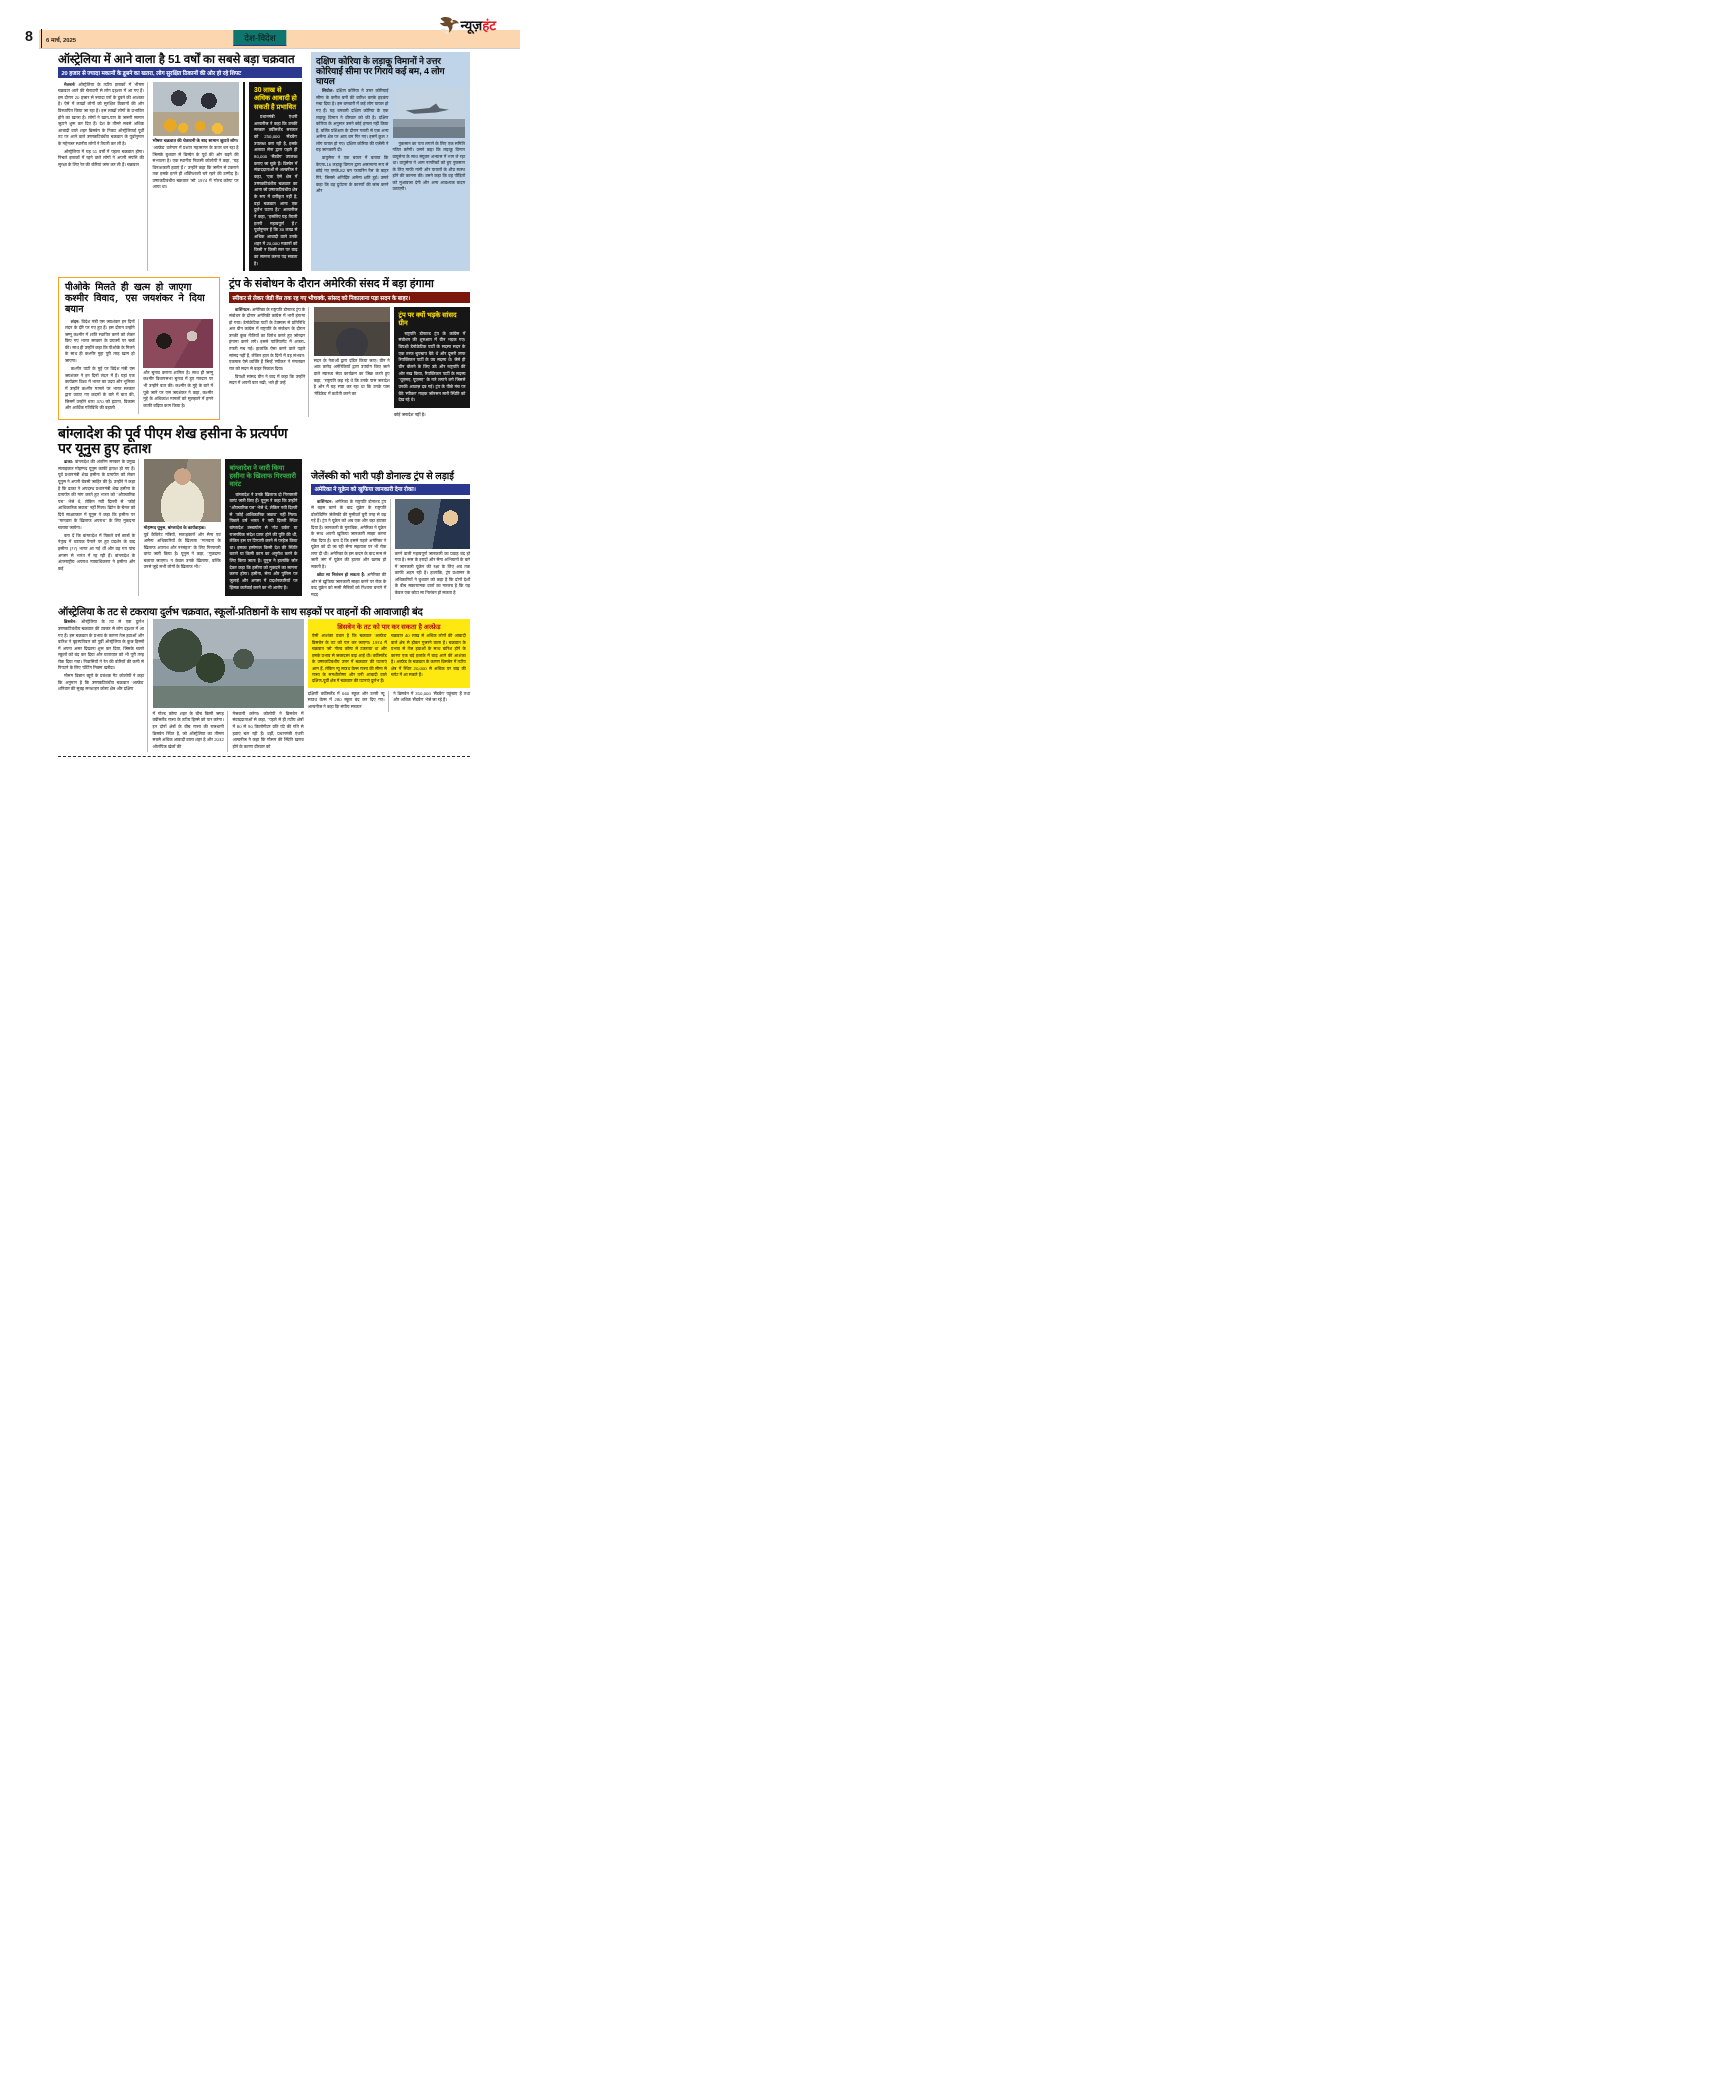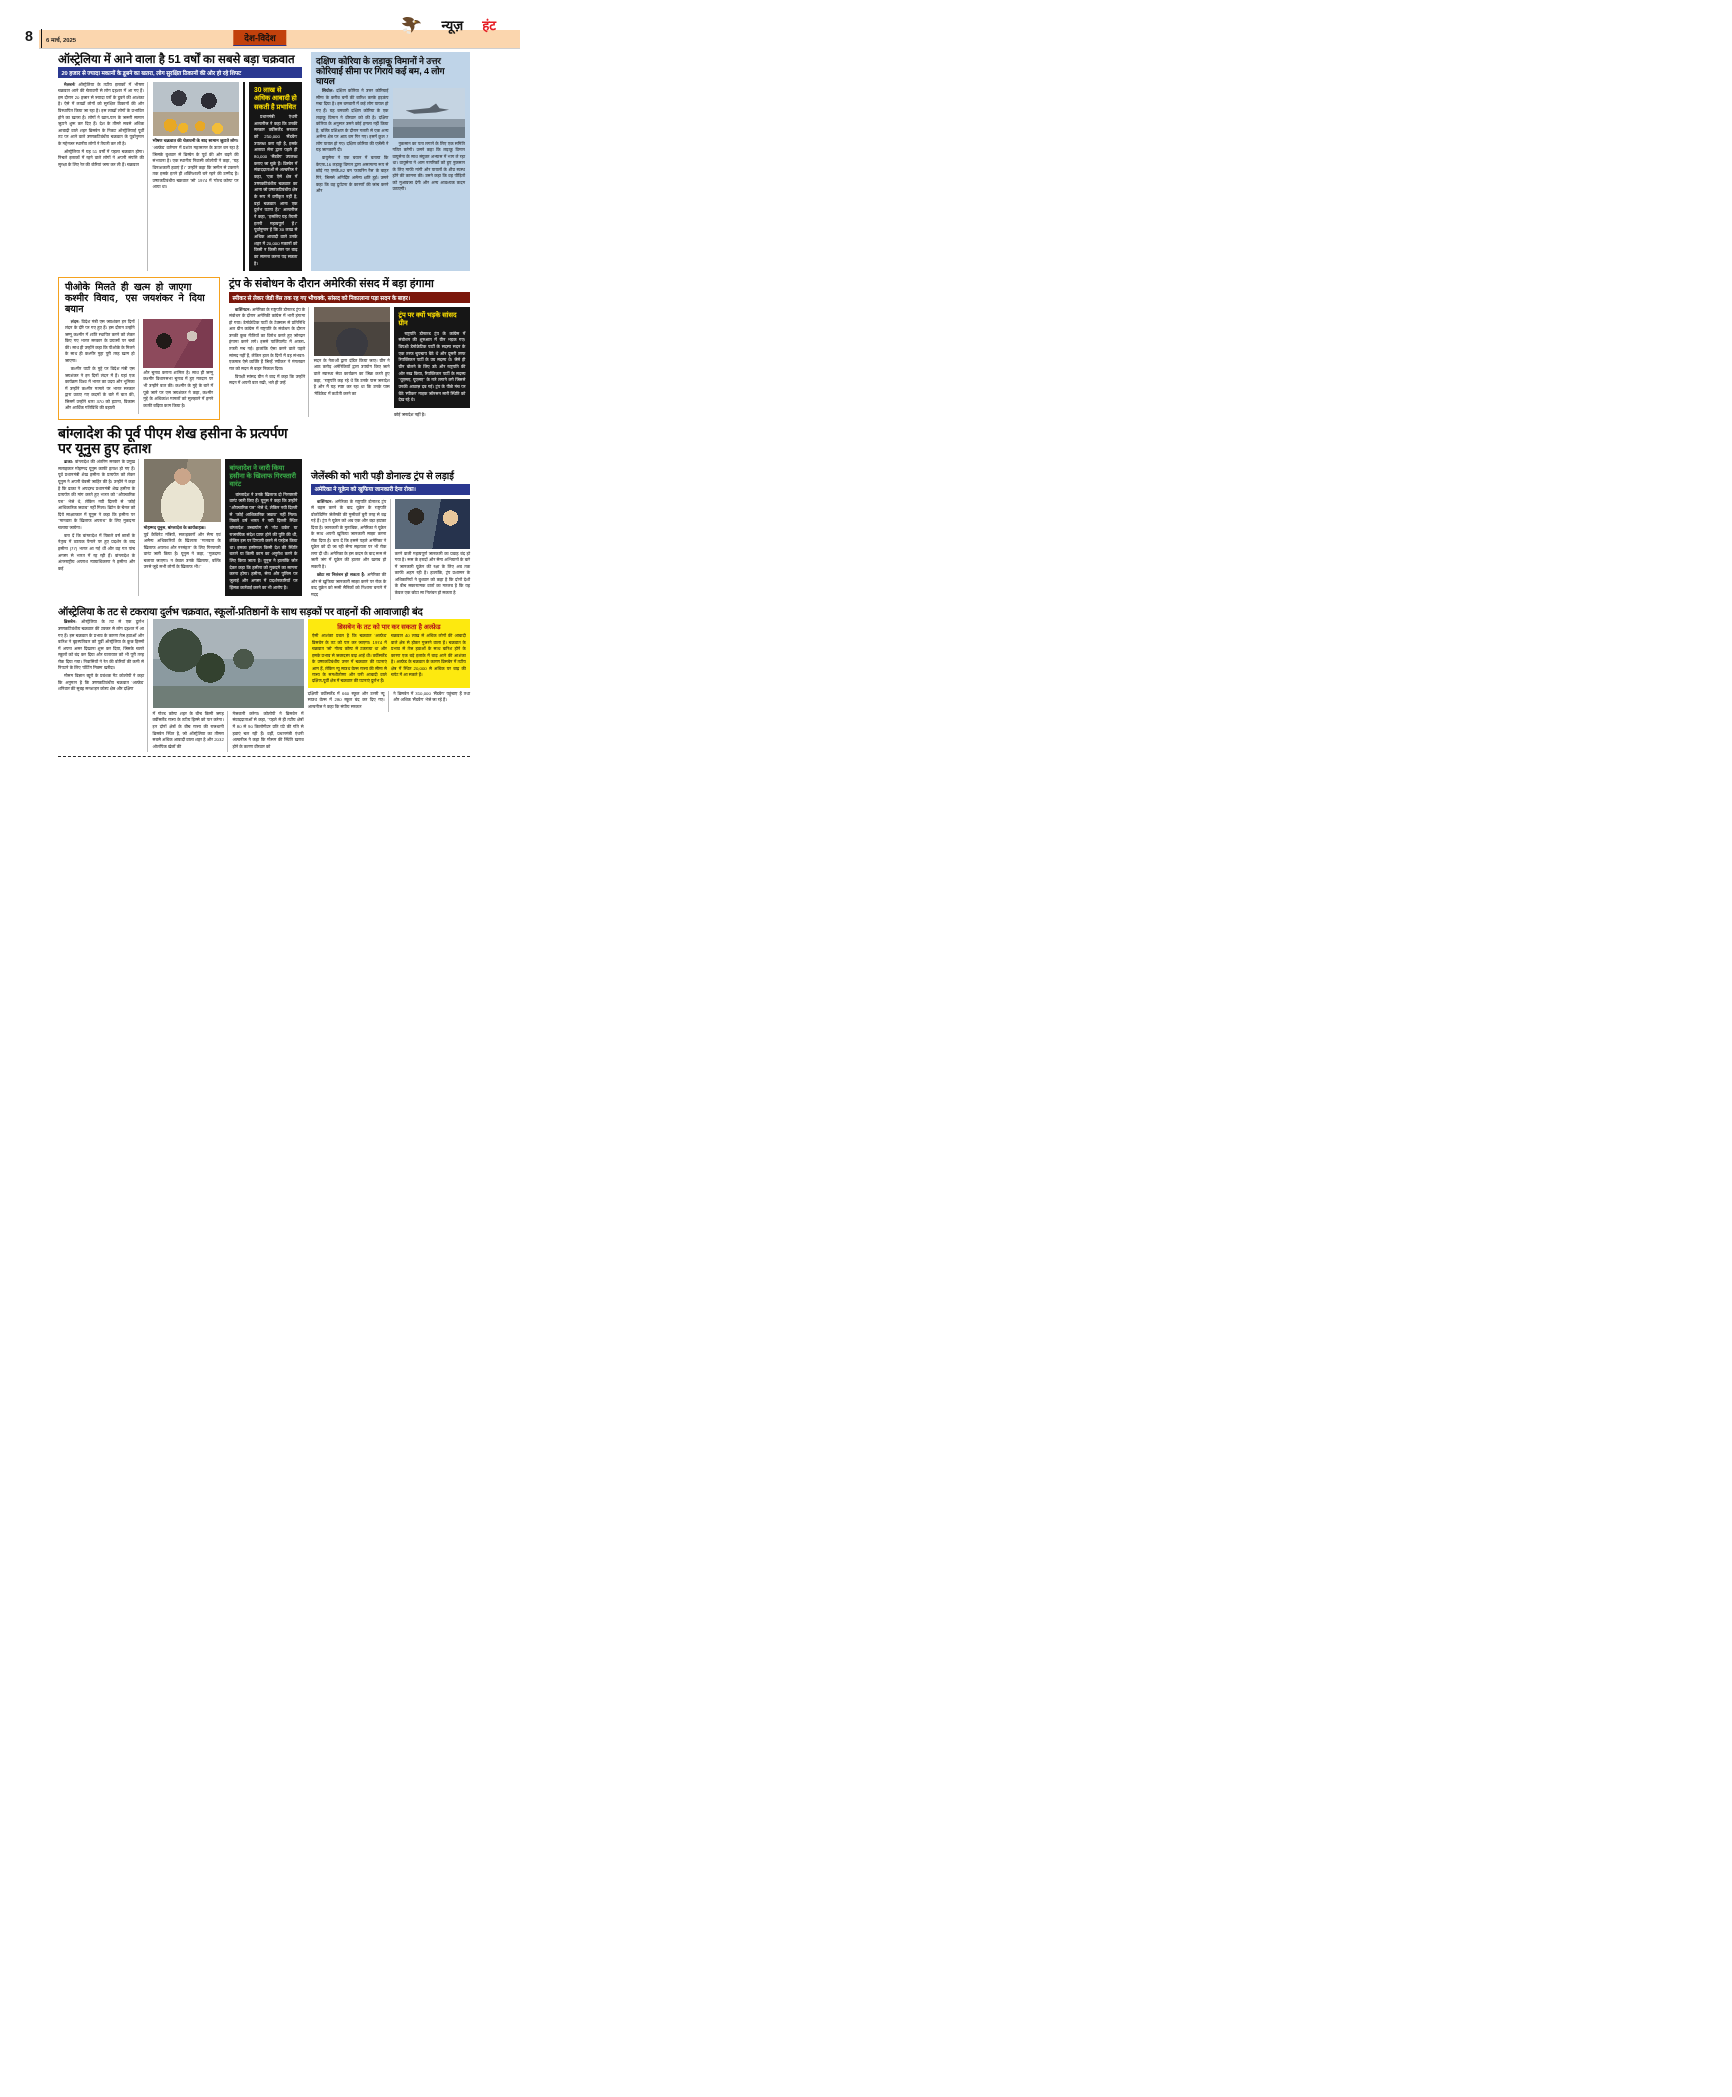--- a/index.html
+++ b/index.html
@@ -4,22 +4,22 @@
 <style>
   html,body{margin:0;padding:0;background:#ffffff;}
   body{font-family:"Liberation Sans","DejaVu Sans",sans-serif;color:#111;width:520px;}
   .sheet{position:relative;width:520px;min-height:680px;background:#fff;}
   
   .masthead{position:relative;height:22px;margin:27px 0 2.5px 0;}
   .peach-bar{position:absolute;left:39px;right:0;top:2.5px;height:18.5px;background:#fbd6ae;border-bottom:0.8px solid #cfcfcf;}
   .pageno{position:absolute;left:25px;top:0.8px;font-size:14.3px;font-weight:800;color:#151515;}
   .pageno-rule{position:absolute;left:41px;top:1.7px;width:1.3px;height:19.3px;background:#151515;}
   .dateline-hdr{position:absolute;left:46px;top:9.2px;font-size:5.9px;font-weight:700;color:#1c1c1c;}
-  .section-name{position:absolute;left:50%;transform:translateX(-50%);top:3.4px;background:#c2410c;padding:1.3px 11px;font-size:8.8px;font-weight:700;border-bottom:1.3px solid #2a3890;}
-  .brand{position:absolute;right:24px;top:-11px;display:flex;align-items:center;gap:19px;}
+  .section-name{position:absolute;left:50%;transform:translateX(-50%);top:3.4px;background:#0f766e;padding:1.3px 11px;font-size:8.8px;font-weight:400;border-bottom:1.3px solid #2a3890;}
+  .brand{position:absolute;right:24px;top:-11px;display:flex;align-items:center;gap:0;}
   .brand .t1{font-size:13.4px;font-weight:800;color:#141414;}
   .brand .t2{font-size:13.4px;font-weight:800;color:#e51d25;}
   
   .content{width:412px;margin-left:58px;}
   .row{display:flex;gap:9px;margin-bottom:5.9px;}
   .bodytext{font-size:4.3px;line-height:1.52;text-align:justify;color:#1a1a1a;}
   .bodytext p{margin:0 0 1.7px 0;text-indent:5.9px;}
   .bodytext b{font-weight:800;}
   .colrule{border-right:0.4px solid #b9b9b9;}
   .photo{position:relative;width:100%;background:#9fb2c4;}

